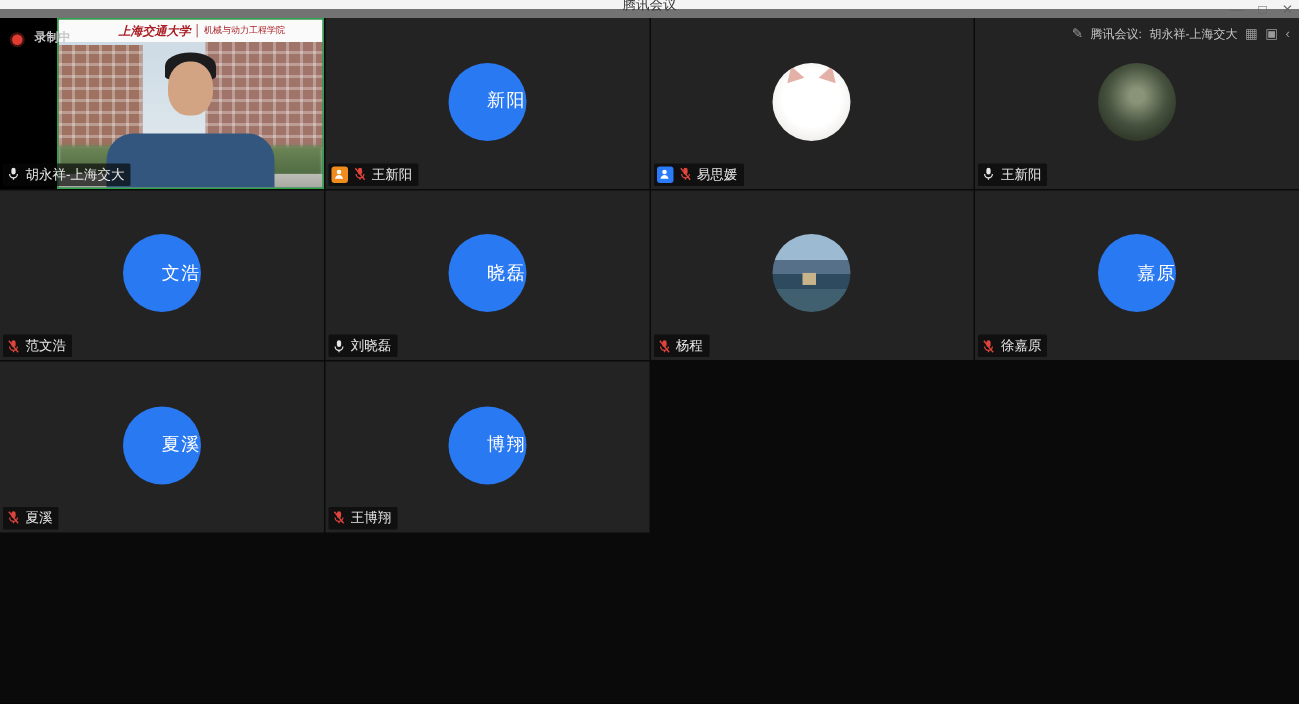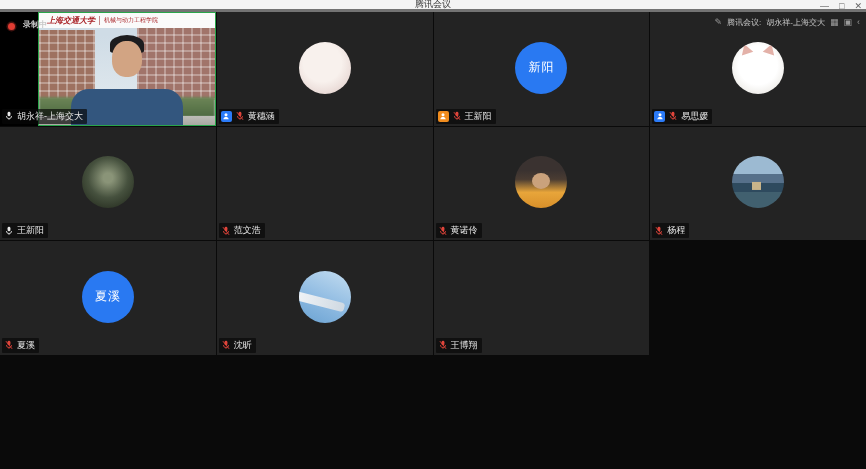--- a/index.html
+++ b/index.html
@@ -1,21 +1,21 @@
 <!DOCTYPE html>
 <html style="--avatar-blue: #2979f2; --host-badge: #f08c1e; --cohost-badge: #2b7bf8;"><head>
 <meta charset="utf-8">
 <style>
   * { margin:0; padding:0; box-sizing:border-box; }
   html,body { width:866px; height:469px; overflow:hidden; background:#000;
     font-family:"Liberation Sans","DejaVu Sans",sans-serif; }
 
   
   .titlebar { position:absolute; top:0; left:0; width:866px; height:12px;
-    background:#f4f4f4; border-bottom:3px solid #737373; z-index:20;
+    background:#f4f4f4; border-bottom:6px solid #737373; z-index:20;
     display:flex; align-items:center; justify-content:center; }
   .titlebar .title { font-size:9px; color:#333; }
   .win-controls { position:absolute; right:4px; top:0; height:12px;
     display:flex; align-items:center; gap:10px; }
   .win-controls span { font-size:9px; color:#666; line-height:12px; cursor:default; }
 
   
   .stage { position:absolute; top:12px; left:0; width:866px; height:457px;
     background:#0a0a0a; display:grid;
     grid-template-columns:repeat(4,1fr); grid-template-rows:repeat(4,1fr); gap:1px; }
@@ -32,21 +32,21 @@
     display:flex; align-items:center; gap:5px; color:#c4c4c4; font-size:8px; }
   .speak .ico { color:#9a9a9a; font-size:9px; line-height:9px; }
 
   
   .scene { position:absolute; left:38px; top:0; right:0; bottom:0;
     background:linear-gradient(180deg,#cfdce6 20%,#dde6ec 70%);
     border:1px solid #29a54a; overflow:hidden; }
   .banner { position:absolute; top:0; left:0; right:0; height:15px; background:#fafafa;
     display:flex; align-items:center; gap:4px; padding-left:8px; }
   .banner .logo { color:#a81f24; font-size:8px; font-weight:bold; font-style:italic;
-    font-family:"Liberation Serif","DejaVu Serif",serif; white-space:nowrap; }
+    font-family:"Liberation Serif","DejaVu Serif",serif; white-space:nowrap;margin-left:32px; }
   .banner .sep { width:1px; height:9px; background:#c4888a; }
   .banner .dept { color:#a81f24; font-size:6px; white-space:nowrap; }
   .bld { position:absolute; background:#9e7160;
     background-image:
       repeating-linear-gradient(90deg, rgba(255,255,255,.30) 0 2px, transparent 2px 9px),
       repeating-linear-gradient(0deg, rgba(255,255,255,.30) 0 2px, transparent 2px 8px); }
   .bld-l { left:0; top:17px; width:56px; height:70px; }
   .bld-r { right:0; top:13px; width:78px; height:74px; background-color:#a1746a; }
   .trees { position:absolute; left:0; right:0; bottom:8px; height:20px;
     background:linear-gradient(180deg,#6d8657,#4e6a41); filter:blur(1px); }
@@ -56,21 +56,21 @@
     width:34px; height:18px; background:#1c1c1e; border-radius:50% 50% 12% 12%; }
   .person-head { position:absolute; left:50%; transform:translateX(-50%); top:28px;
     width:30px; height:36px; background:#d2a483; border-radius:46% 46% 44% 44%; }
   .person-body { position:absolute; left:50%; transform:translateX(-50%); bottom:0;
     width:112px; height:36px; background:#33567e; border-radius:18px 18px 0 0; }
 
   
   .avatar { position:absolute; left:50%; top:50%; transform:translate(-50%,-52%);
     width:52px; height:52px; border-radius:50%; overflow:hidden; }
   .initials { background:var(--avatar-blue,#2979f2); color:#fff; display:flex;
-    align-items:center; justify-content:center; font-size:12px; letter-spacing:1px; }
+    align-items:center; justify-content:flex-end; font-size:12px; letter-spacing:1px; }
   .av-sketch { background:radial-gradient(circle at 45% 40%,#f8f1ed 45%,#e9dad6 75%,#dcc9c6); }
   .av-cat { background:radial-gradient(circle at 50% 45%,#ffffff 50%,#e9e7e2 85%,#d8d5cf); }
   .av-cat::before,.av-cat::after { content:""; position:absolute; top:2px;
     border-left:6px solid transparent; border-right:6px solid transparent;
     border-bottom:10px solid #e3b1a8; }
   .av-cat::before { left:8px; transform:rotate(-18deg); }
   .av-cat::after { right:8px; transform:rotate(18deg); }
   .av-portrait-dark { background:radial-gradient(circle at 50% 42%,#8a9478 12%,#46513e 50%,#242b1e 90%); }
   .av-child { background:linear-gradient(180deg,#3a3230 28%,#4a3c32 45%,#e8a53a 70%,#d8902a); }
   .av-child::before { content:""; position:absolute; left:50%; top:17px; transform:translateX(-50%);
@@ -134,167 +134,157 @@
      <rect x="4.3" y="1" width="3.4" height="5.4" rx="1.7" fill="#e8e8e8"></rect>
      <path d="M2.9 6a3.1 3.1 0 0 0 6.2 0" stroke="#e8e8e8" fill="none" stroke-width="1"></path>
      <line x1="6" y1="9.1" x2="6" y2="10.6" stroke="#e8e8e8" stroke-width="1"></line>
 
    </svg>
         </span>
         <span class="pname">胡永祥-上海交大</span>
       </div>
     </div>
     <div class="tile">
-      <div class="avatar av-sketch"></div>
+      <div class="avatar initials">
+         <span>新阳</span>
+       </div>
+      <div class="label">
+        <span class="badge host">
+          <svg width="8" height="8" viewBox="0 0 10 10">
+     <circle cx="5" cy="3.4" r="1.9" fill="#fff"></circle>
+     <path d="M1.6 9c.4-2 1.8-3.1 3.4-3.1s3 1.1 3.4 3.1z" fill="#fff"></path>
+   </svg>
+        </span>
+        <span class="micwrap">
+          <svg width="10" height="10" viewBox="0 0 12 12">
+     <rect x="4.3" y="1" width="3.4" height="5.4" rx="1.7" fill="#e0443a"></rect>
+     <path d="M2.9 6a3.1 3.1 0 0 0 6.2 0" stroke="#e0443a" fill="none" stroke-width="1"></path>
+     <line x1="6" y1="9.1" x2="6" y2="10.6" stroke="#e0443a" stroke-width="1"></line>
+     <line x1="2.3" y1="1.4" x2="9.7" y2="10.6" stroke="#e0443a" stroke-width="1.1"></line>
+   </svg>
+        </span>
+        <span class="pname">王新阳</span>
+      </div>
+    </div>
+    <div class="tile">
+      <div class="avatar av-cat"></div>
       <div class="label">
         <span class="badge cohost">
           <svg width="8" height="8" viewBox="0 0 10 10">
      <circle cx="5" cy="3.4" r="1.9" fill="#fff"></circle>
      <path d="M1.6 9c.4-2 1.8-3.1 3.4-3.1s3 1.1 3.4 3.1z" fill="#fff"></path>
    </svg>
         </span>
         <span class="micwrap">
           <svg width="10" height="10" viewBox="0 0 12 12">
      <rect x="4.3" y="1" width="3.4" height="5.4" rx="1.7" fill="#e0443a"></rect>
      <path d="M2.9 6a3.1 3.1 0 0 0 6.2 0" stroke="#e0443a" fill="none" stroke-width="1"></path>
      <line x1="6" y1="9.1" x2="6" y2="10.6" stroke="#e0443a" stroke-width="1"></line>
      <line x1="2.3" y1="1.4" x2="9.7" y2="10.6" stroke="#e0443a" stroke-width="1.1"></line>
    </svg>
         </span>
-        <span class="pname">黄穗涵</span>
-      </div>
-    </div>
-    <div class="tile">
-      <div class="avatar initials">
-         <span>新阳</span>
-       </div>
-      <div class="label">
-        <span class="badge host">
-          <svg width="8" height="8" viewBox="0 0 10 10">
-     <circle cx="5" cy="3.4" r="1.9" fill="#fff"></circle>
-     <path d="M1.6 9c.4-2 1.8-3.1 3.4-3.1s3 1.1 3.4 3.1z" fill="#fff"></path>
-   </svg>
-        </span>
-        <span class="micwrap">
-          <svg width="10" height="10" viewBox="0 0 12 12">
-     <rect x="4.3" y="1" width="3.4" height="5.4" rx="1.7" fill="#e0443a"></rect>
-     <path d="M2.9 6a3.1 3.1 0 0 0 6.2 0" stroke="#e0443a" fill="none" stroke-width="1"></path>
-     <line x1="6" y1="9.1" x2="6" y2="10.6" stroke="#e0443a" stroke-width="1"></line>
-     <line x1="2.3" y1="1.4" x2="9.7" y2="10.6" stroke="#e0443a" stroke-width="1.1"></line>
-   </svg>
-        </span>
-        <span class="pname">王新阳</span>
-      </div>
-    </div>
-    <div class="tile">
-      <div class="avatar av-cat"></div>
-      <div class="label">
-        <span class="badge cohost">
-          <svg width="8" height="8" viewBox="0 0 10 10">
-     <circle cx="5" cy="3.4" r="1.9" fill="#fff"></circle>
-     <path d="M1.6 9c.4-2 1.8-3.1 3.4-3.1s3 1.1 3.4 3.1z" fill="#fff"></path>
-   </svg>
-        </span>
-        <span class="micwrap">
-          <svg width="10" height="10" viewBox="0 0 12 12">
-     <rect x="4.3" y="1" width="3.4" height="5.4" rx="1.7" fill="#e0443a"></rect>
-     <path d="M2.9 6a3.1 3.1 0 0 0 6.2 0" stroke="#e0443a" fill="none" stroke-width="1"></path>
-     <line x1="6" y1="9.1" x2="6" y2="10.6" stroke="#e0443a" stroke-width="1"></line>
-     <line x1="2.3" y1="1.4" x2="9.7" y2="10.6" stroke="#e0443a" stroke-width="1.1"></line>
-   </svg>
-        </span>
         <span class="pname">易思媛</span>
       </div>
     </div>
     <div class="tile">
       <div class="avatar av-portrait-dark"></div>
       <div class="label">
         <span class="micwrap">
           <svg width="10" height="10" viewBox="0 0 12 12">
      <rect x="4.3" y="1" width="3.4" height="5.4" rx="1.7" fill="#e8e8e8"></rect>
      <path d="M2.9 6a3.1 3.1 0 0 0 6.2 0" stroke="#e8e8e8" fill="none" stroke-width="1"></path>
      <line x1="6" y1="9.1" x2="6" y2="10.6" stroke="#e8e8e8" stroke-width="1"></line>
 
    </svg>
         </span>
         <span class="pname">王新阳</span>
       </div>
     </div>
     <div class="tile">
+      <div class="avatar initials">
+         <span>文浩</span>
+       </div>
       <div class="label">
         <span class="micwrap">
           <svg width="10" height="10" viewBox="0 0 12 12">
      <rect x="4.3" y="1" width="3.4" height="5.4" rx="1.7" fill="#e0443a"></rect>
      <path d="M2.9 6a3.1 3.1 0 0 0 6.2 0" stroke="#e0443a" fill="none" stroke-width="1"></path>
      <line x1="6" y1="9.1" x2="6" y2="10.6" stroke="#e0443a" stroke-width="1"></line>
      <line x1="2.3" y1="1.4" x2="9.7" y2="10.6" stroke="#e0443a" stroke-width="1.1"></line>
    </svg>
         </span>
         <span class="pname">范文浩</span>
       </div>
     </div>
     <div class="tile">
-      <div class="avatar av-child"></div>
-      <div class="label">
-        <span class="micwrap">
-          <svg width="10" height="10" viewBox="0 0 12 12">
-     <rect x="4.3" y="1" width="3.4" height="5.4" rx="1.7" fill="#e0443a"></rect>
-     <path d="M2.9 6a3.1 3.1 0 0 0 6.2 0" stroke="#e0443a" fill="none" stroke-width="1"></path>
-     <line x1="6" y1="9.1" x2="6" y2="10.6" stroke="#e0443a" stroke-width="1"></line>
-     <line x1="2.3" y1="1.4" x2="9.7" y2="10.6" stroke="#e0443a" stroke-width="1.1"></line>
-   </svg>
-        </span>
-        <span class="pname">黄诺伶</span>
+      <div class="avatar initials">
+         <span>晓磊</span>
+       </div>
+      <div class="label">
+        <span class="micwrap">
+          <svg width="10" height="10" viewBox="0 0 12 12">
+     <rect x="4.3" y="1" width="3.4" height="5.4" rx="1.7" fill="#e8e8e8"></rect>
+     <path d="M2.9 6a3.1 3.1 0 0 0 6.2 0" stroke="#e8e8e8" fill="none" stroke-width="1"></path>
+     <line x1="6" y1="9.1" x2="6" y2="10.6" stroke="#e8e8e8" stroke-width="1"></line>
+
+   </svg>
+        </span>
+        <span class="pname">刘晓磊</span>
       </div>
     </div>
     <div class="tile">
       <div class="avatar av-landscape"></div>
       <div class="label">
         <span class="micwrap">
           <svg width="10" height="10" viewBox="0 0 12 12">
      <rect x="4.3" y="1" width="3.4" height="5.4" rx="1.7" fill="#e0443a"></rect>
      <path d="M2.9 6a3.1 3.1 0 0 0 6.2 0" stroke="#e0443a" fill="none" stroke-width="1"></path>
      <line x1="6" y1="9.1" x2="6" y2="10.6" stroke="#e0443a" stroke-width="1"></line>
      <line x1="2.3" y1="1.4" x2="9.7" y2="10.6" stroke="#e0443a" stroke-width="1.1"></line>
    </svg>
         </span>
         <span class="pname">杨程</span>
       </div>
     </div>
     <div class="tile">
       <div class="avatar initials">
+         <span>嘉原</span>
+       </div>
+      <div class="label">
+        <span class="micwrap">
+          <svg width="10" height="10" viewBox="0 0 12 12">
+     <rect x="4.3" y="1" width="3.4" height="5.4" rx="1.7" fill="#e0443a"></rect>
+     <path d="M2.9 6a3.1 3.1 0 0 0 6.2 0" stroke="#e0443a" fill="none" stroke-width="1"></path>
+     <line x1="6" y1="9.1" x2="6" y2="10.6" stroke="#e0443a" stroke-width="1"></line>
+     <line x1="2.3" y1="1.4" x2="9.7" y2="10.6" stroke="#e0443a" stroke-width="1.1"></line>
+   </svg>
+        </span>
+        <span class="pname">徐嘉原</span>
+      </div>
+    </div>
+    <div class="tile">
+      <div class="avatar initials">
          <span>夏溪</span>
        </div>
       <div class="label">
         <span class="micwrap">
           <svg width="10" height="10" viewBox="0 0 12 12">
      <rect x="4.3" y="1" width="3.4" height="5.4" rx="1.7" fill="#e0443a"></rect>
      <path d="M2.9 6a3.1 3.1 0 0 0 6.2 0" stroke="#e0443a" fill="none" stroke-width="1"></path>
      <line x1="6" y1="9.1" x2="6" y2="10.6" stroke="#e0443a" stroke-width="1"></line>
      <line x1="2.3" y1="1.4" x2="9.7" y2="10.6" stroke="#e0443a" stroke-width="1.1"></line>
    </svg>
         </span>
         <span class="pname">夏溪</span>
       </div>
     </div>
     <div class="tile">
-      <div class="avatar av-airplane"></div>
-      <div class="label">
-        <span class="micwrap">
-          <svg width="10" height="10" viewBox="0 0 12 12">
-     <rect x="4.3" y="1" width="3.4" height="5.4" rx="1.7" fill="#e0443a"></rect>
-     <path d="M2.9 6a3.1 3.1 0 0 0 6.2 0" stroke="#e0443a" fill="none" stroke-width="1"></path>
-     <line x1="6" y1="9.1" x2="6" y2="10.6" stroke="#e0443a" stroke-width="1"></line>
-     <line x1="2.3" y1="1.4" x2="9.7" y2="10.6" stroke="#e0443a" stroke-width="1.1"></line>
-   </svg>
-        </span>
-        <span class="pname">沈昕</span>
-      </div>
-    </div>
-    <div class="tile">
+      <div class="avatar initials">
+         <span>博翔</span>
+       </div>
       <div class="label">
         <span class="micwrap">
           <svg width="10" height="10" viewBox="0 0 12 12">
      <rect x="4.3" y="1" width="3.4" height="5.4" rx="1.7" fill="#e0443a"></rect>
      <path d="M2.9 6a3.1 3.1 0 0 0 6.2 0" stroke="#e0443a" fill="none" stroke-width="1"></path>
      <line x1="6" y1="9.1" x2="6" y2="10.6" stroke="#e0443a" stroke-width="1"></line>
      <line x1="2.3" y1="1.4" x2="9.7" y2="10.6" stroke="#e0443a" stroke-width="1.1"></line>
    </svg>
         </span>
         <span class="pname">王博翔</span>

